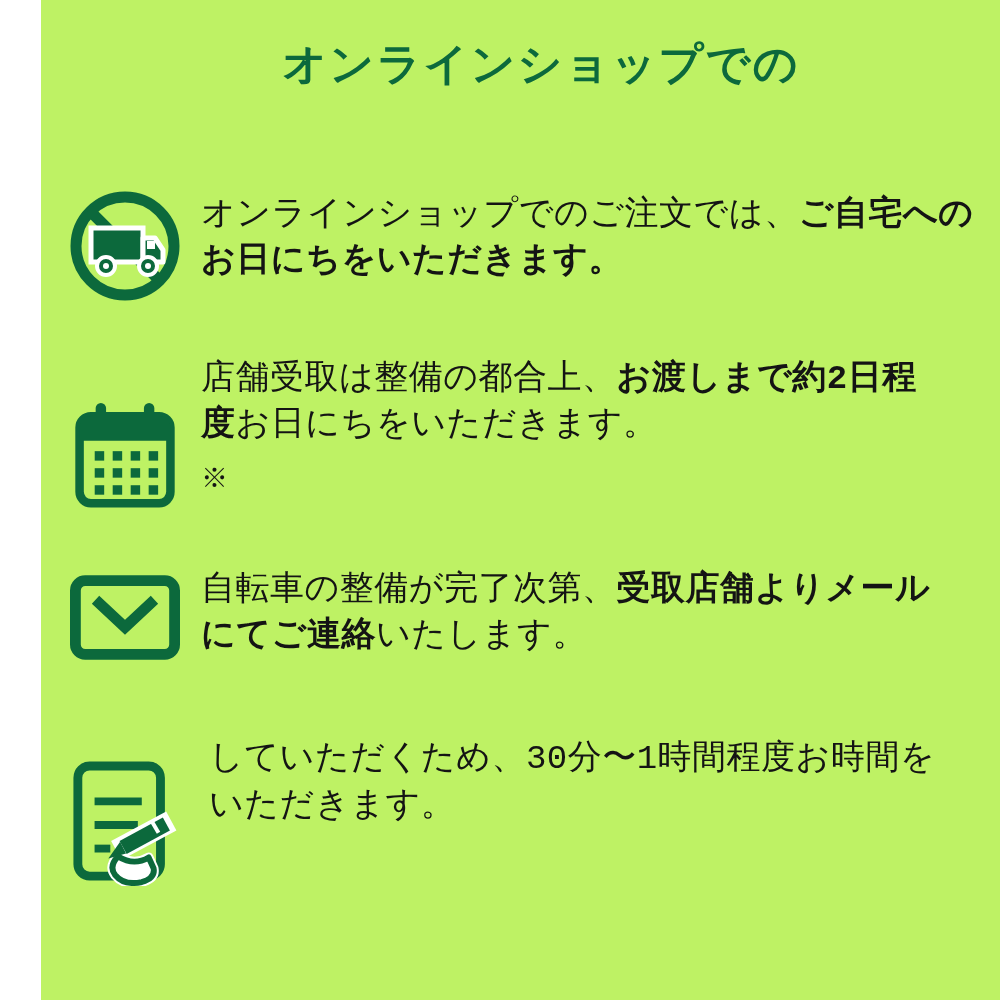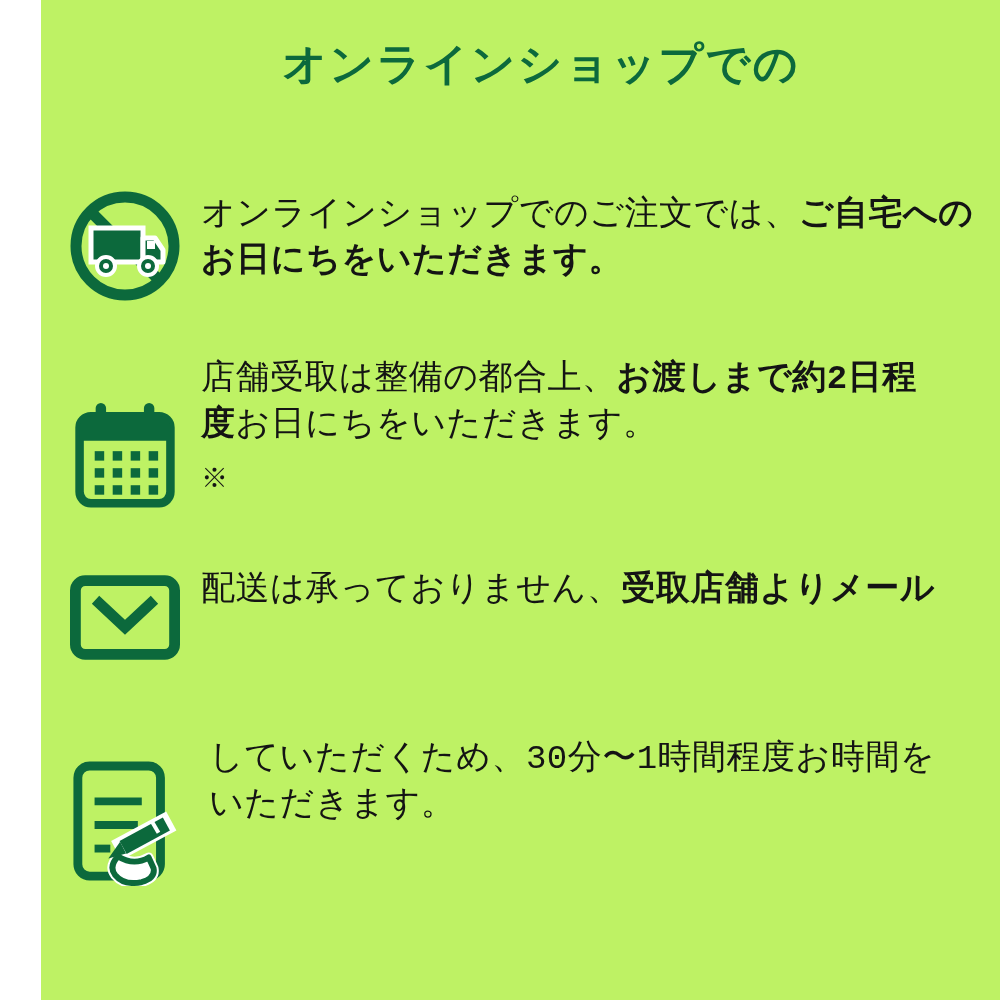--- a/index.html
+++ b/index.html
@@ -124,21 +124,22 @@
 
     <section class="section s3">
       <div class="icon-box">
         <svg width="110" height="85" viewBox="0 0 112 86" aria-hidden="true">
           <rect x="5.5" y="5.5" width="101" height="75" rx="10" fill="none" stroke="currentColor" stroke-width="11"></rect>
           <path d="M26 25 L56 53 L86 25" fill="none" stroke="currentColor" stroke-width="11" stroke-linecap="butt" stroke-linejoin="miter"></path>
         </svg>
       </div>
       <div class="text-col">
         <div class="text">
-            <div><span>配送は承っておりません、</span><span class="b">受取店舗よりメール</span></div>
+            <div><span>自転車の整備が完了次第、</span><span class="b">受取店舗よりメール</span></div>
+            <div><span class="b">にてご連絡</span><span>いたします。</span></div>
           </div>
       </div>
     </section>
 
     <section class="section s4">
       <div class="icon-box">
         <svg width="120" height="126" viewBox="0 0 122 128" aria-hidden="true">
           <rect x="9" y="6" width="84" height="112" rx="12" fill="none" stroke="currentColor" stroke-width="9"></rect>
           <g stroke="currentColor" stroke-width="8">
             <line x1="26" y1="42" x2="74" y2="42"></line>

